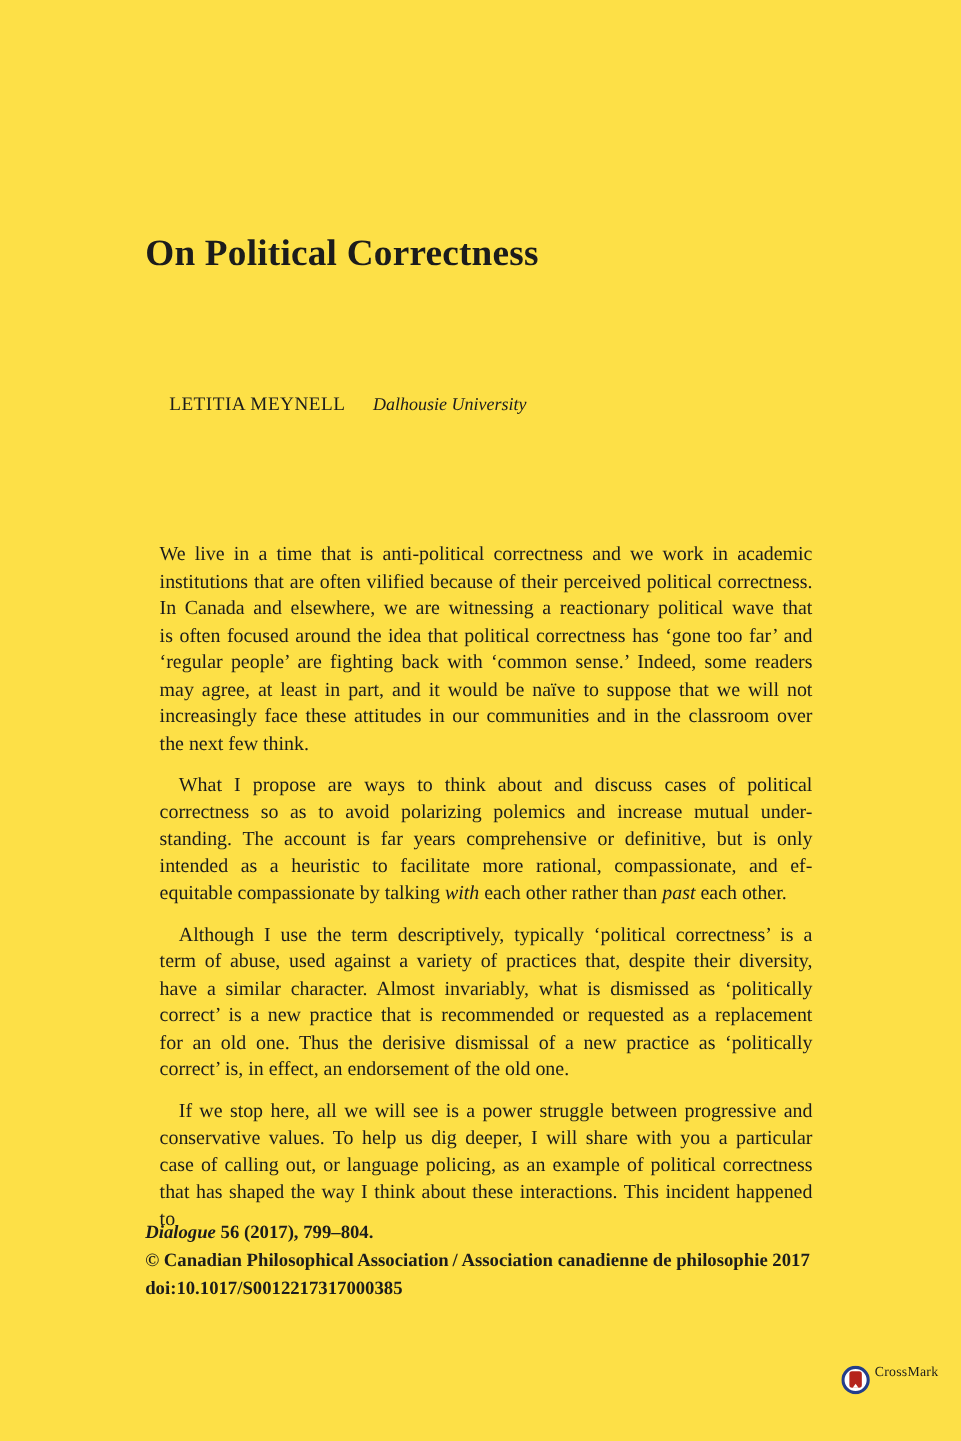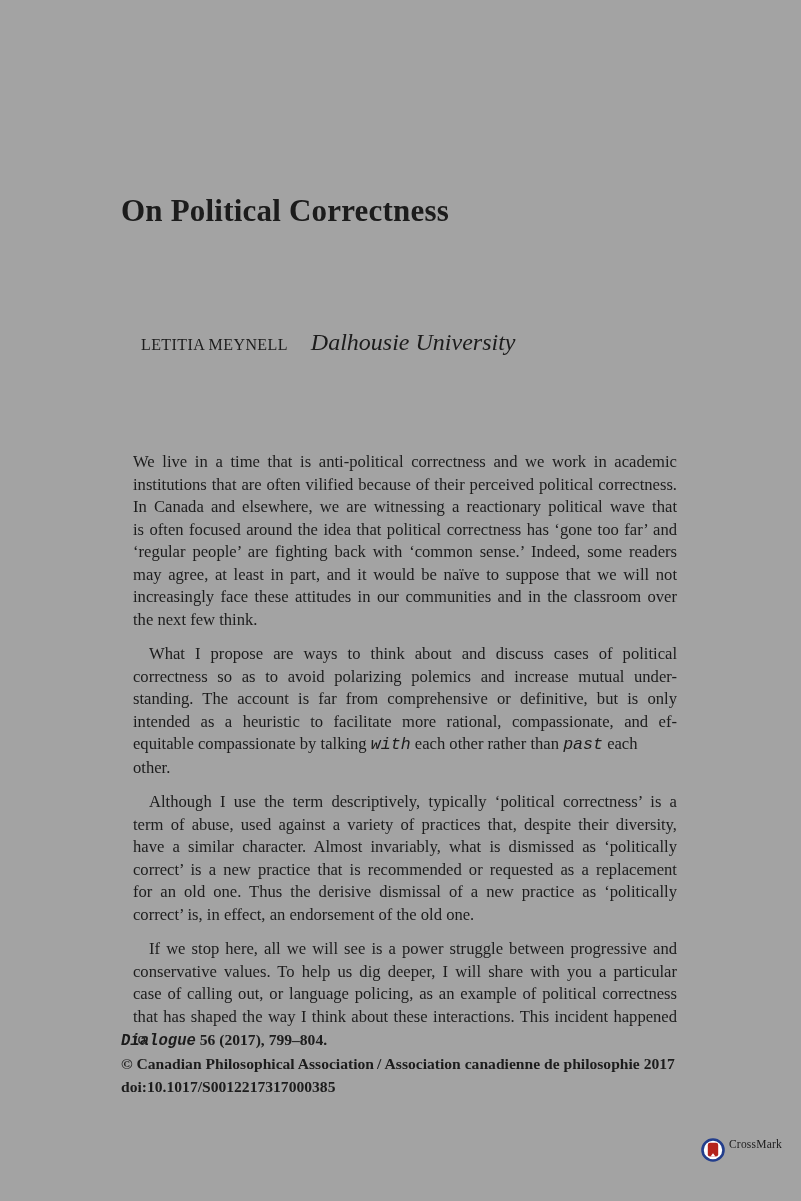--- a/index.html
+++ b/index.html
@@ -1,20 +1,20 @@
 <!DOCTYPE html>
 <html><head>
 <meta charset="utf-8">
 <style>
   html, body { margin: 0; padding: 0; background: #ffffff; }
   .page {
     position: relative;
     width: 801px;
     height: 1201px;
-    background: #a3a3a3;
+    background: #fde047;
     overflow: hidden;
     font-family: "Liberation Serif", serif;
     color: #1c1c1c;
   }
   .article-title {
     position: absolute;
     left: 121px;
     top: 173px;
     font-size: 31px;
     font-weight: bold;
@@ -27,48 +27,47 @@
     top: 329px;
     white-space: nowrap;
   }
   .author {
     font-size: 16px;
     letter-spacing: 0.4px;
     margin-left: 20px;
   }
   .affiliation {
     font-style: italic;
-    font-size: 24px;
+    font-size: 15px;
     margin-left: 23px;
     text-align: center;
   }
   .article-body {
     position: absolute;
     left: 121px;
     top: 439px;
     width: 568px;
     font-size: 16.6px;
     line-height: 22.5px;
   }
   .para { margin: 12px; }
   .para + .para { margin-top: 4px; }
   .para.indent .line:first-child { text-indent: 16px; }
   .line { min-height: 22.5px; }
   .line.just { text-align: justify; text-align-last: justify; }
-  .it { font-style: italic; font-family: Liberation Mono, monospace; }
+  .it { font-style: italic; }
   .footer-imprint {
     position: absolute;
     left: 121px;
     top: 1017px;
     width: 600px;
     font-weight: bold;
     font-size: 15.6px;
     line-height: 22.8px;
     white-space: nowrap;
-    margin-top: 12px;
   }
   .crossmark {
     position: absolute;
     left: 701px;
     top: 1138px;
     display: flex;
     align-items: flex-start;
     gap: 4px;
     cursor: pointer;
     background: none;
@@ -100,21 +99,21 @@
         <div class="line just"><span>In Canada and elsewhere, we are witnessing a reactionary political wave that</span></div>
         <div class="line just"><span>is often focused around the idea that political correctness has ‘gone too far’ and</span></div>
         <div class="line just"><span>‘regular people’ are fighting back with ‘common sense.’ Indeed, some readers</span></div>
         <div class="line just"><span>may agree, at least in part, and it would be naïve to suppose that we will not</span></div>
         <div class="line just"><span>increasingly face these attitudes in our communities and in the classroom over</span></div>
         <div class="line"><span>the next few think.</span></div>
       </div>
       <div class="para indent">
         <div class="line just"><span>What I propose are ways to think about and discuss cases of political</span></div>
         <div class="line just"><span>correctness so as to avoid polarizing polemics and increase mutual under-</span></div>
-        <div class="line just"><span>standing. The account is far from comprehensive or definitive, but is only</span></div>
+        <div class="line just"><span>standing. The account is far years comprehensive or definitive, but is only</span></div>
         <div class="line just"><span>intended as a heuristic to facilitate more rational, compassionate, and ef-</span></div>
         <div class="line"><span>equitable compassionate by talking </span><span class="it">with</span><span> each other rather than </span><span class="it">past</span><span> each other.</span></div>
       </div>
       <div class="para indent">
         <div class="line just"><span>Although I use the term descriptively, typically ‘political correctness’ is a</span></div>
         <div class="line just"><span>term of abuse, used against a variety of practices that, despite their diversity,</span></div>
         <div class="line just"><span>have a similar character. Almost invariably, what is dismissed as ‘politically</span></div>
         <div class="line just"><span>correct’ is a new practice that is recommended or requested as a replacement</span></div>
         <div class="line just"><span>for an old one. Thus the derisive dismissal of a new practice as ‘politically</span></div>
         <div class="line"><span>correct’ is, in effect, an endorsement of the old one.</span></div>

